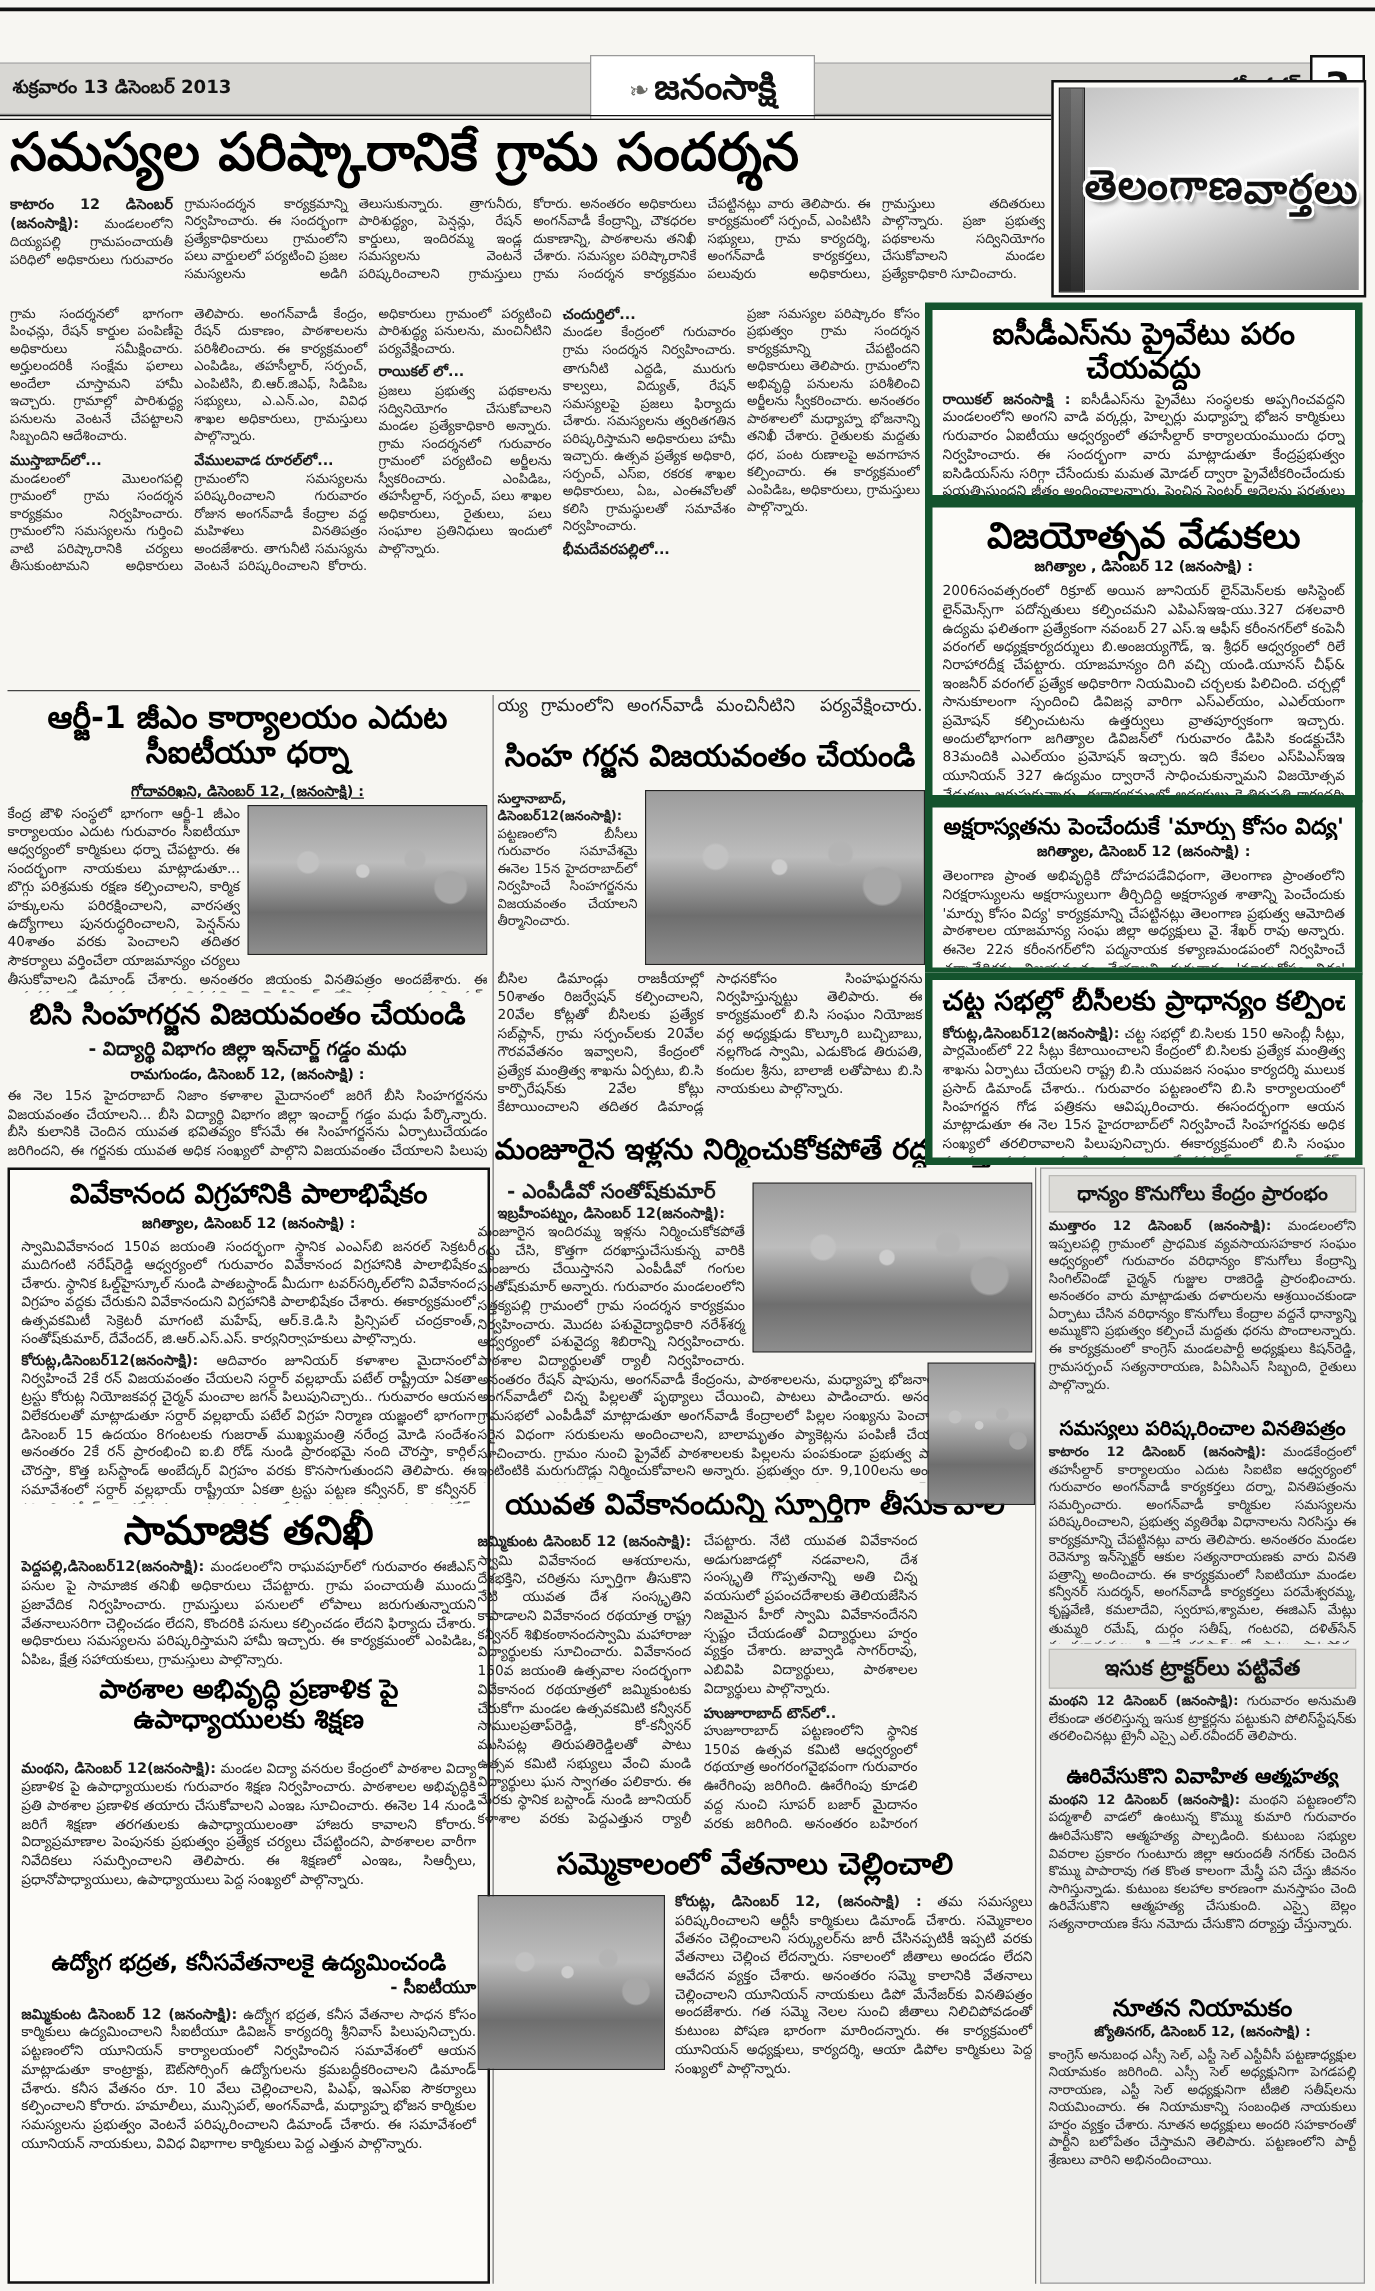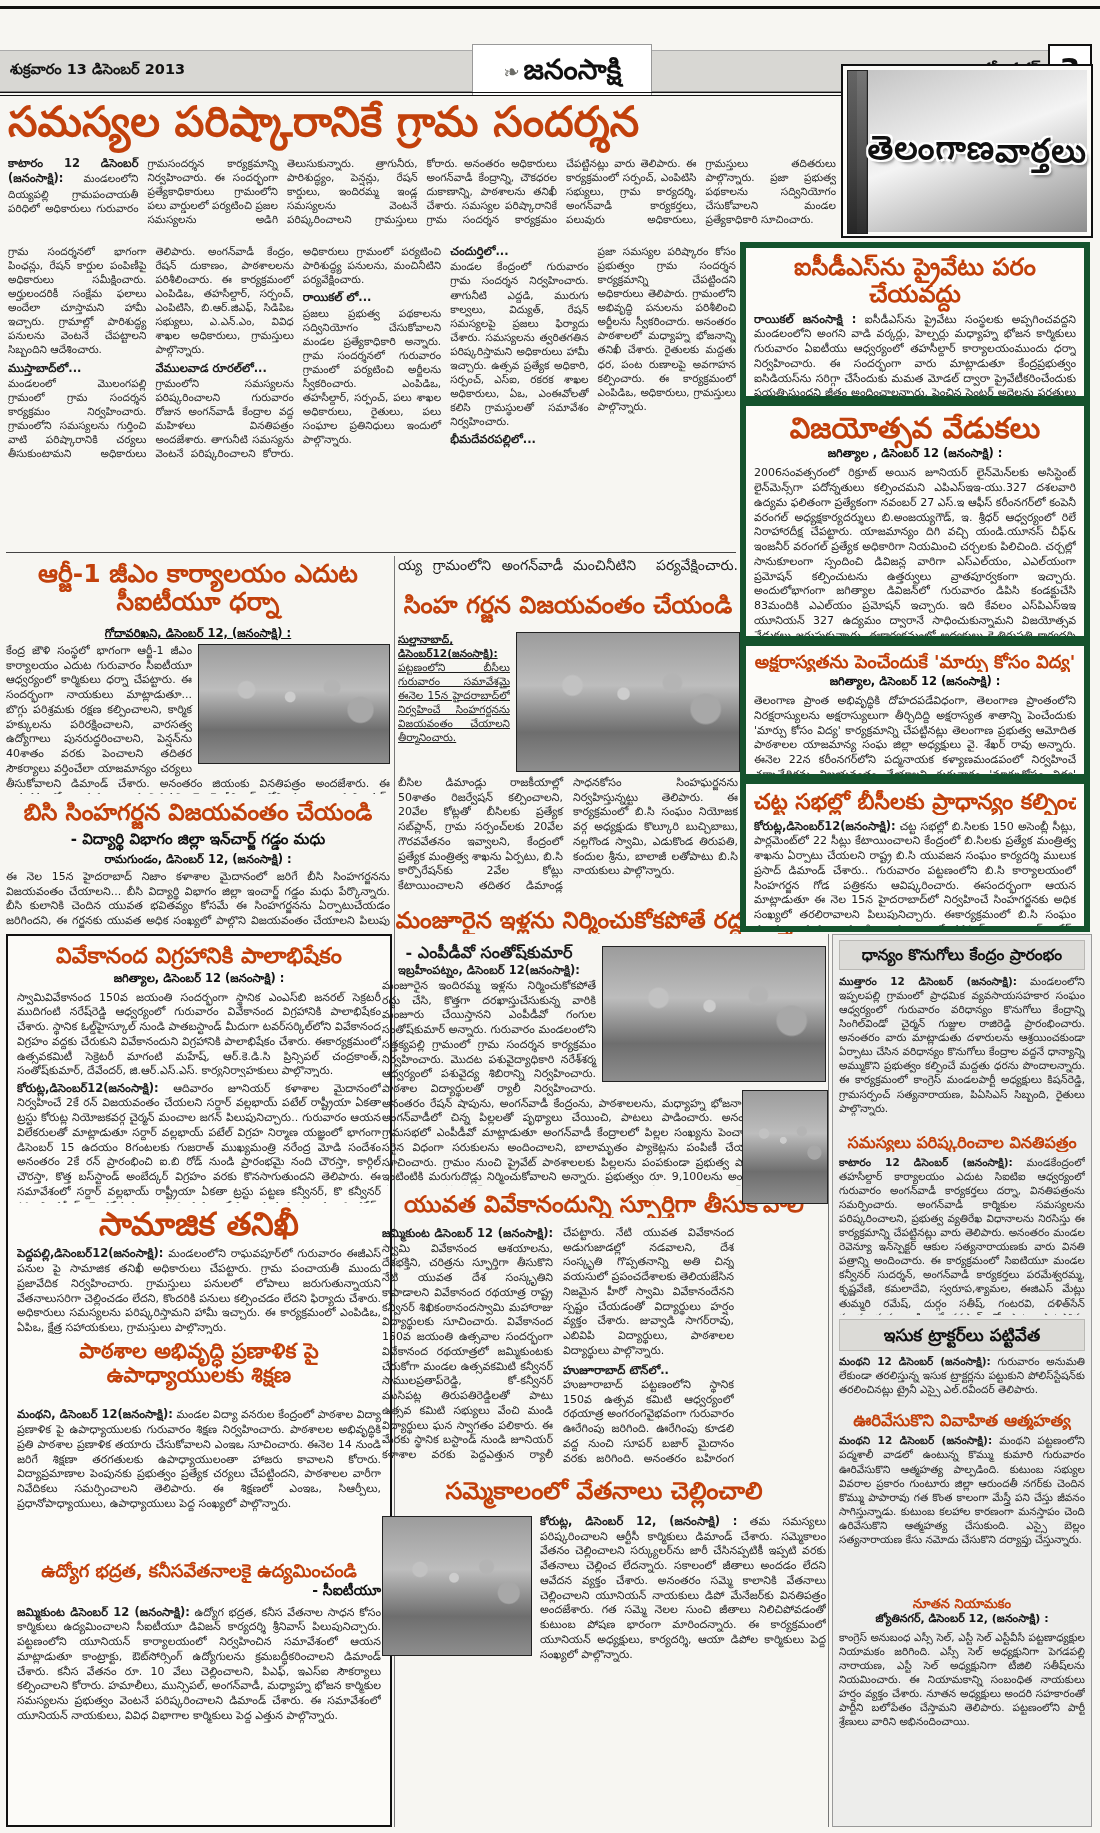--- a/index.html
+++ b/index.html
@@ -5,21 +5,21 @@
   html,body{margin:0;padding:0;background:#9a9a96;}
   #page{position:relative;width:1100px;height:1833px;background:#f7f6f2;
         font-family:"DejaVu Sans","Liberation Sans",sans-serif;color:#111;
         overflow:hidden;box-shadow:0 0 8px #555;}
   .abs{position:absolute;}
   .rule{background:#111;}
   .b{font-weight:bold;}
   .ctr{text-align:center;}
   .body{font-size:11px;line-height:1.34;text-align:justify;overflow:hidden;color:#1c1c1c;}
   .dateline{font-weight:bold;font-size:11.5px;}
-  .art-head{font-weight:bold;color:#c2410c;line-height:1.12;}
+  .art-head{font-weight:bold;color:#000000;line-height:1.12;}
   .photo{border:1px solid #222;background:
      radial-gradient(circle at 25% 38%, #c2c2c2 0 5%, transparent 6%),
      radial-gradient(circle at 48% 44%, #cdcdcd 0 4%, transparent 5%),
      radial-gradient(circle at 70% 36%, #b4b4b4 0 5%, transparent 6%),
      radial-gradient(circle at 85% 55%, #a8a8a8 0 7%, transparent 8%),
      linear-gradient(180deg,#9c9c9c 0%,#bdbdbd 38%,#6e6e6e 72%,#8e8e8e 100%);}
   .photo.fort{background:
      repeating-linear-gradient(90deg,#7c7c7c 0 9px,#909090 9px 18px),
      linear-gradient(180deg,#cfcfcf 0%,#8a8a8a 60%,#4f4f4f 100%);
      background-blend-mode:multiply;}
@@ -123,21 +123,21 @@
     <div class="art-head ctr" style="font-size:18px;margin-top:6px;">ఉద్యోగ భద్రత, కనీసవేతనాలకై ఉద్యమించండి</div>
     <div class="b" style="text-align:right;font-size:14px;">- సీఐటీయూ</div>
     <div class="body" style="height:160px;margin-top:3px;">
       <span class="dateline">జమ్మికుంట డిసెంబర్ 12 (జనంసాక్షి):</span>
       <span>ఉద్యోగ భద్రత, కనీస వేతనాల సాధన కోసం కార్మికులు ఉద్యమించాలని సీఐటీయూ డివిజన్ కార్యదర్శి శ్రీనివాస్ పిలుపునిచ్చారు. పట్టణంలోని యూనియన్ కార్యాలయంలో నిర్వహించిన సమావేశంలో ఆయన మాట్లాడుతూ కాంట్రాక్టు, ఔట్‌సోర్సింగ్ ఉద్యోగులను క్రమబద్ధీకరించాలని డిమాండ్ చేశారు. కనీస వేతనం రూ. 10 వేలు చెల్లించాలని, పిఎఫ్, ఇఎస్ఐ సౌకర్యాలు కల్పించాలని కోరారు. హమాలీలు, మున్సిపల్, అంగన్‌వాడీ, మధ్యాహ్న భోజన కార్మికుల సమస్యలను ప్రభుత్వం వెంటనే పరిష్కరించాలని డిమాండ్ చేశారు. ఈ సమావేశంలో యూనియన్ నాయకులు, వివిధ విభాగాల కార్మికులు పెద్ద ఎత్తున పాల్గొన్నారు.</span>
     </div>
   </div>
 
   <div class="abs body cols2" style="left:398px;top:556px;width:340px;height:30px;font-size:14px;">య్య గ్రామంలోని అంగన్‌వాడీ మంచినీటిని పర్యవేక్షించారు. ఎంఓ మూర్తి, ఎవో, అంగన్‌వాడీ టీచర్లు, అధికారులు, సిబ్బంది పాల్గొన్నారు.</div>
   <div class="abs art-head ctr" style="left:398px;top:592px;width:340px;font-size:24px;">సింహ గర్జన విజయవంతం చేయండి</div>
-  <div class="abs body" style="left:398px;top:632px;width:112px;height:138px;font-size:10.5px;text-decoration:underline;">
+  <div class="abs body" style="left:398px;top:632px;width:112px;height:138px;font-size:10.5px;">
     <span class="dateline" style="font-size:10.5px;">సుల్తానాబాద్, డిసెంబర్12(జనంసాక్షి):</span>
     <span>పట్టణంలోని బీసీలు గురువారం సమావేశమై ఈనెల 15న హైదరాబాద్‌లో నిర్వహించే సింహగర్జనను విజయవంతం చేయాలని తీర్మానించారు.</span>
   </div>
   <div class="abs photo" style="left:516px;top:632px;width:222px;height:138px;"></div>
   <div class="abs body cols2" style="left:398px;top:776px;width:340px;height:126px;">బీసిల డిమాండ్లు రాజకీయాల్లో 50శాతం రిజర్వేషన్ కల్పించాలని, 20వేల కోట్లతో బీసిలకు ప్రత్యేక సబ్‌ప్లాన్, గ్రామ సర్పంచ్‌లకు 20వేల గౌరవవేతనం ఇవ్వాలని, కేంద్రంలో ప్రత్యేక మంత్రిత్వ శాఖను ఏర్పటు, బి.సి కార్పొరేషన్‌కు 2వేల కోట్లు కేటాయించాలని తదితర డిమాండ్ల సాధనకోసం సింహఘర్జనను నిర్వహిస్తున్నట్టు తెలిపారు. ఈ కార్యక్రమంలో బి.సి సంఘం నియోజక వర్గ అధ్యక్షుడు కొల్కూరి బుచ్చిబాబు, నల్లగొండ స్వామి, ఎడుకొండ తిరుపతి, కందుల శ్రీను, బాలాజీ లతోపాటు బి.సి నాయకులు పాల్గొన్నారు.</div>
 
   <div class="abs art-head ctr" style="left:382px;top:908px;width:444px;font-size:23px;white-space:nowrap;overflow:hidden;">మంజూరైన ఇళ్లను నిర్మించుకోకపోతే రద్దు చేస్తాం</div>
   <div class="abs body" style="left:382px;top:942px;width:444px;height:244px;">
     <div class="photo" style="float:right;width:222px;height:134px;margin:4px 0 4px 6px;"></div>
     <div class="b ctr" style="font-size:16px;">- ఎంపీడీవో సంతోష్‌కుమార్</div>
@@ -200,18 +200,18 @@
     <div class="graybar" style="font-size:17px;line-height:30px;margin-top:4px;">ఇసుక ట్రాక్టర్‌లు పట్టివేత</div>
     <div class="body" style="height:54px;margin-top:3px;font-size:10.5px;">
       <span class="dateline" style="font-size:10.5px;">మంథని 12 డిసెంబర్ (జనంసాక్షి):</span>
       <span>గురువారం అనుమతి లేకుండా తరలిస్తున్న ఇసుక ట్రాక్టర్లను పట్టుకుని పోలిస్‌స్టేషన్‌కు తరలించినట్లు ట్రైనీ ఎస్సై ఎల్.రవీందర్ తెలిపారు.</span>
     </div>
     <div class="art-head ctr" style="font-size:16.5px;margin-top:4px;white-space:nowrap;overflow:hidden;">ఊరివేసుకొని వివాహిత ఆత్మహత్య</div>
     <div class="body" style="height:158px;margin-top:3px;font-size:10.5px;">
       <span class="dateline" style="font-size:10.5px;">మంథని 12 డిసెంబర్ (జనంసాక్షి):</span>
       <span>మంథని పట్టణంలోని పద్మశాలీ వాడలో ఉంటున్న కొమ్ము కుమారి గురువారం ఊరివేసుకొని ఆత్మహత్య పాల్పడింది. కుటుంబ సభ్యుల వివరాల ప్రకారం గుంటూరు జిల్లా ఆరుందతీ నగర్‌కు చెందిన కొమ్ము పాపారావు గత కొంత కాలంగా మేస్త్రీ పని చేస్తు జీవనం సాగిస్తున్నాడు. కుటుంబ కలహాల కారణంగా మనస్తాపం చెంది ఉరివేసుకొని ఆత్మహత్య చేసుకుంది. ఎస్సై బెల్లం సత్యనారాయణ కేసు నమోదు చేసుకొని దర్యాప్తు చేస్తున్నారు.</span>
     </div>
-    <div class="art-head ctr" style="font-size:13px;margin-top:6px;">నూతన నియామకం</div>
+    <div class="art-head ctr" style="font-size:19px;margin-top:6px;">నూతన నియామకం</div>
     <div class="ctr dateline" style="font-size:11px;">జ్యోతినగర్, డిసెంబర్ 12, (జనంసాక్షి) :</div>
     <div class="body" style="height:150px;margin-top:3px;font-size:10.5px;">కాంగ్రెస్ అనుబంధ ఎస్సీ సెల్, ఎస్టీ సెల్ ఎస్టీవీసీ పట్టణాధ్యక్షుల నియామకం జరిగింది. ఎస్సీ సెల్ అధ్యక్షునిగా పెగడపల్లి నారాయణ, ఎస్టీ సెల్ అధ్యక్షునిగా టీజిలి సతీష్‌లను నియమించారు. ఈ నియామకాన్ని సంబంధిత నాయకులు హర్షం వ్యక్తం చేశారు. నూతన అధ్యక్షులు అందరి సహకారంతో పార్టీని బలోపేతం చేస్తామని తెలిపారు. పట్టణంలోని పార్టీ శ్రేణులు వారిని అభినందించాయి.</div>
   </div>
 
 </div>
 
 </body></html>

